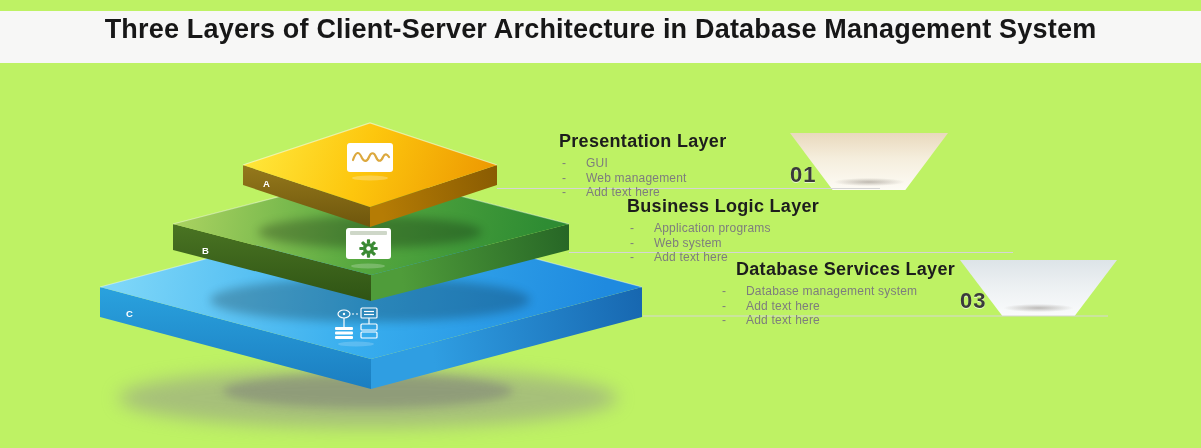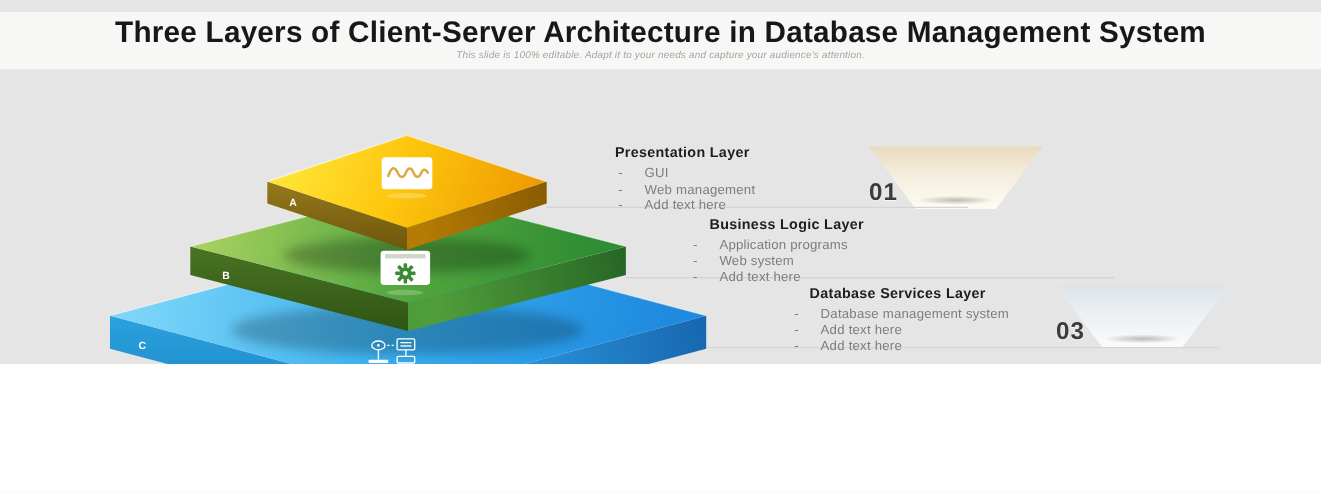--- a/index.html
+++ b/index.html
@@ -1,17 +1,17 @@
 <!DOCTYPE html>
 <html><head>
 <meta charset="utf-8">
 <style>
   html,body{margin:0;padding:0;background:#fff;}
   .slide{
-    position:relative;width:1201px;height:331px;background:#e5e5e5;
+    position:relative;width:1201px;height:448px;background:#bef264;
     font-family:"Liberation Sans",sans-serif;overflow:hidden;
   }
   
   .header{
     position:absolute;left:0;top:11px;width:100%;height:52px;
     background:#f7f7f6;text-align:center;
   }
   .title{
     font-size:27px;font-weight:bold;color:#171717;letter-spacing:.2px;
     padding-top:4px;line-height:29px;white-space:nowrap;
@@ -36,35 +36,34 @@
     text-shadow:0 1px 0 rgba(255,255,255,.65);}
   
   .pyr{position:absolute;left:0;top:0;width:1201px;height:448px;z-index:2;pointer-events:none;}
   .tag{font-family:"Liberation Sans",sans-serif;font-size:9.5px;font-weight:bold;
     fill:#ffffff;letter-spacing:.5px;}
   
   .block{position:absolute;z-index:3;}
   .b1{left:559px;top:131px;width:330px;}
   .b2{left:627px;top:196px;width:360px;}
   .b3{left:699px;top:259px;width:380px;margin-left:20px;}
-  .block-heading{font-size:13px;font-weight:bold;color:#1d1d1d;
+  .block-heading{font-size:18px;font-weight:bold;color:#1d1d1d;
     letter-spacing:.3px;margin-bottom:4px;}
-  .b2 .block-heading{margin-left:18px;}
+  .b2 .block-heading{}
   .b3 .block-heading{margin-left:17px;}
   .bullet-row{display:flex;font-size:12px;color:#7d7d7d;line-height:14.5px;letter-spacing:.2px;}
   .dash{width:24px;padding-left:3px;flex:none;}
 </style>
 </head>
 <body>
 
 <div class="slide">
 
   <div class="header">
     <div class="title">Three Layers of Client-Server Architecture in Database Management System</div>
-    <div class="subtitle">This slide is 100% editable. Adapt it to your needs and capture your audience's attention.</div>
   </div>
 
   <div class="trap t1">
     <div class="trap-bg"></div>
     <div class="num-shadow"></div>
     <div class="num">01</div>
   </div>
   <div class="trap t3">
     <div class="trap-bg"></div>
     <div class="num-shadow"></div>

